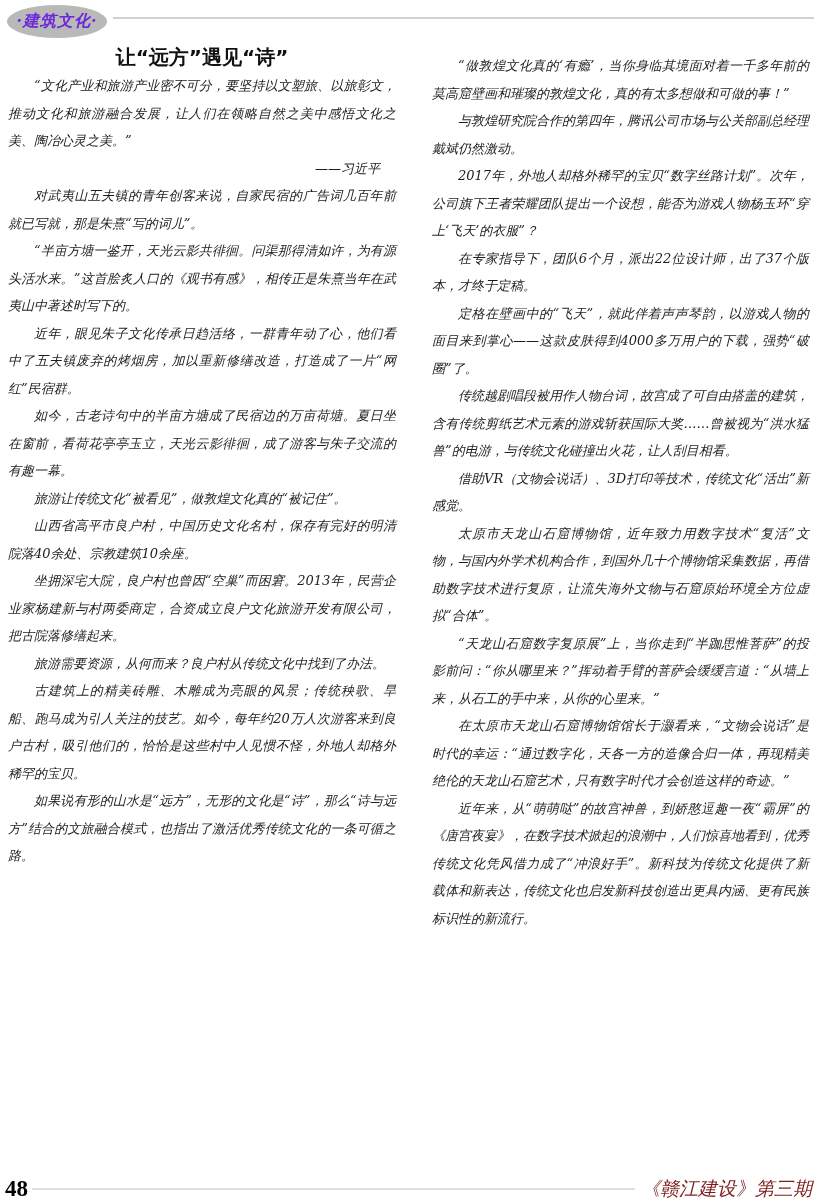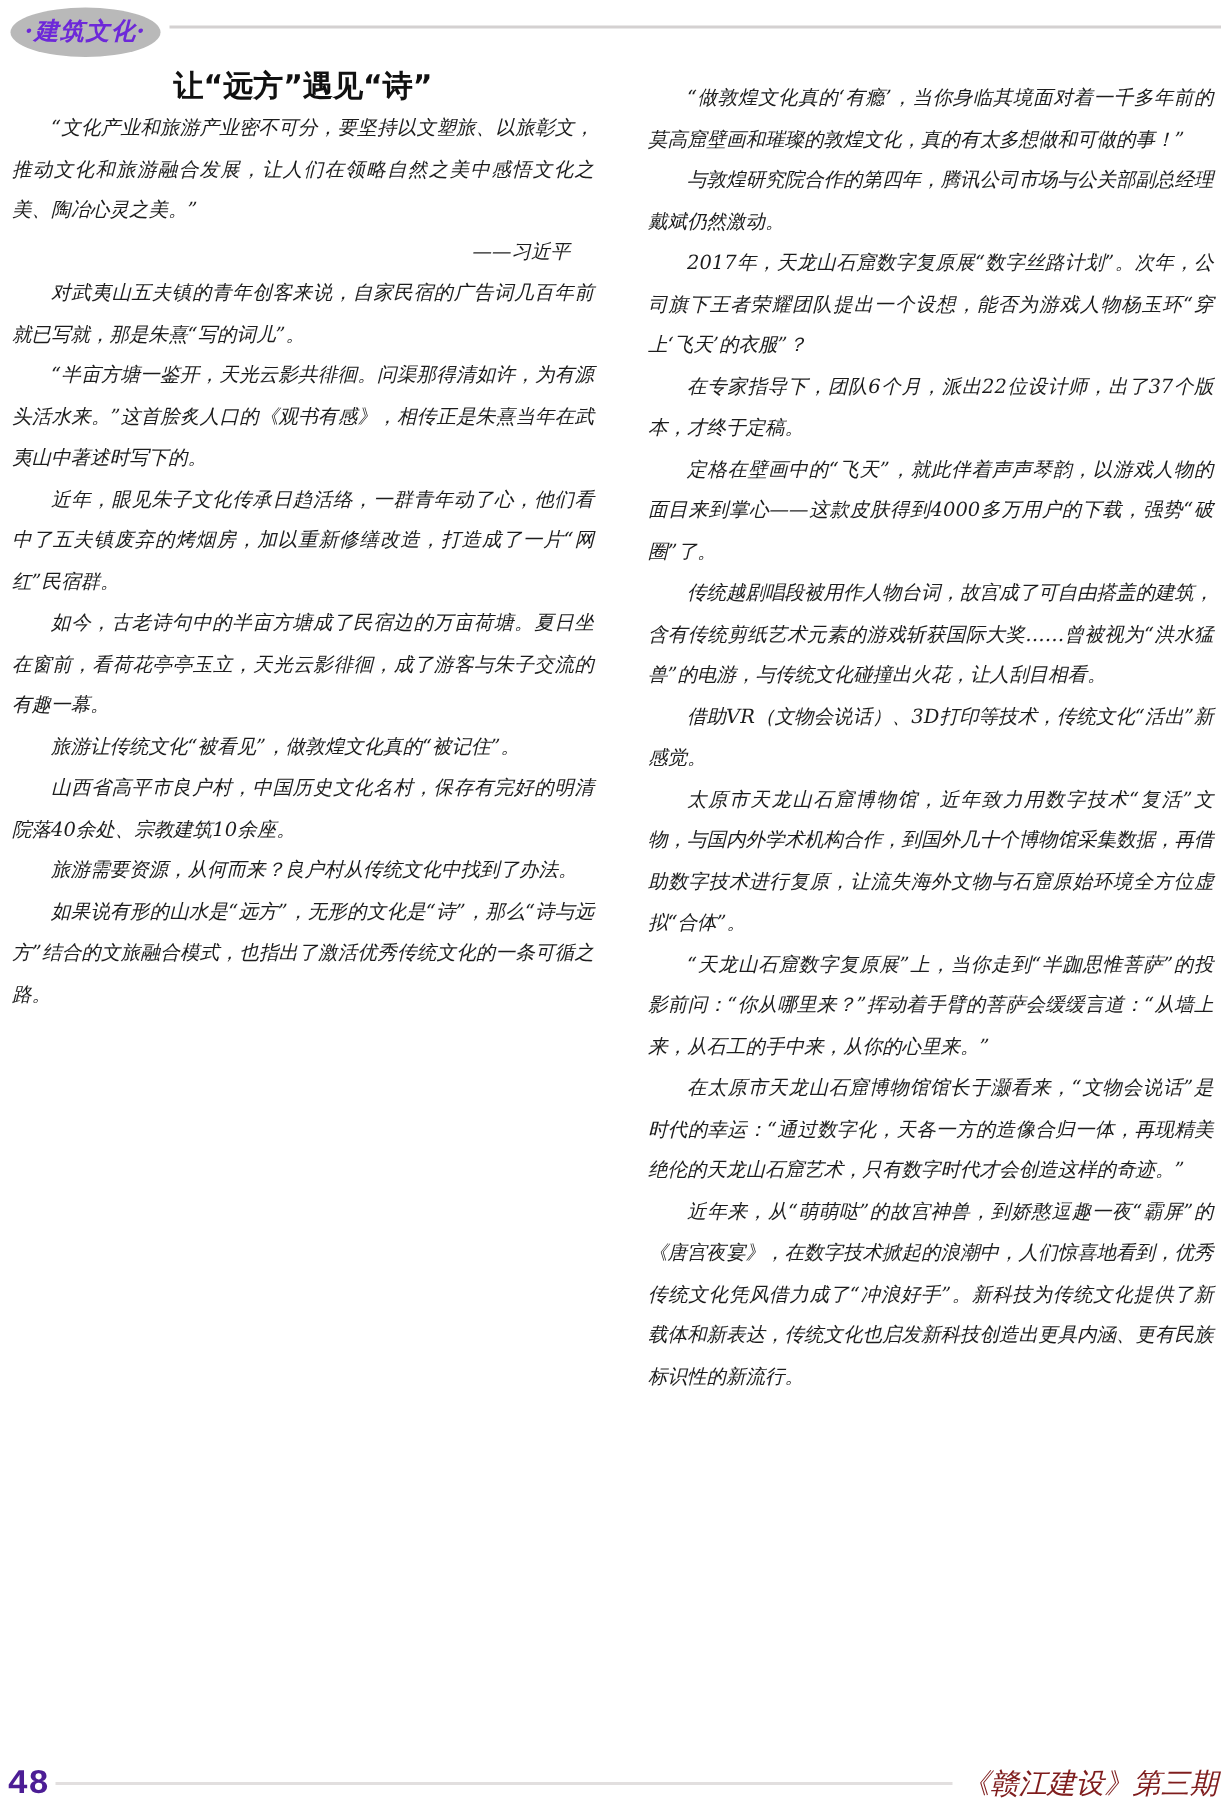--- a/index.html
+++ b/index.html
@@ -57,22 +57,22 @@
     text-align:right;text-align-last:right;
     text-indent:0;
     padding-right:16px;
   }
   
   .ftr{
     position:absolute;left:0;top:1176px;width:815px;height:26px;
     display:flex;align-items:center;
   }
   .pageno{
-    font-family:Liberation Mono, monospace;
-    font-weight:bold;font-size:23px;color:#4c1d95;
+    font-family:Liberation Serif, serif;
+    font-weight:bold;font-size:23px;color:#000000;
     padding-left:5px;
   }
   .ftr-rule{flex:1;height:2px;background:#e2dfdf;margin:0 6px 0 4px;}
   .journal{
     font-size:19px;font-style:italic;color:#7f1d1d;
     padding-right:3px;white-space:nowrap;
   }
 </style>
 </head>
 <body>
@@ -89,30 +89,32 @@
       <h1 class="art-title">让“远方”遇见“诗”</h1>
       <div>
           <p class="blk quote">“文化产业和旅游产业密不可分，要坚持以文塑旅、以旅彰文，推动文化和旅游融合发展，让人们在领略自然之美中感悟文化之美、陶冶心灵之美。”</p>
           <p class="blk attribution">——习近平</p>
           <p class="blk para">对武夷山五夫镇的青年创客来说，自家民宿的广告词几百年前就已写就，那是朱熹“写的词儿”。</p>
           <p class="blk para">“半亩方塘一鉴开，天光云影共徘徊。问渠那得清如许，为有源头活水来。”这首脍炙人口的《观书有感》，相传正是朱熹当年在武夷山中著述时写下的。</p>
           <p class="blk para">近年，眼见朱子文化传承日趋活络，一群青年动了心，他们看中了五夫镇废弃的烤烟房，加以重新修缮改造，打造成了一片“网红”民宿群。</p>
           <p class="blk para">如今，古老诗句中的半亩方塘成了民宿边的万亩荷塘。夏日坐在窗前，看荷花亭亭玉立，天光云影徘徊，成了游客与朱子交流的有趣一幕。</p>
           <p class="blk para">旅游让传统文化“被看见”，做敦煌文化真的“被记住”。</p>
           <p class="blk para">山西省高平市良户村，中国历史文化名村，保存有完好的明清院落40余处、宗教建筑10余座。</p>
+          <p class="blk para">坐拥深宅大院，良户村也曾因“空巢”而困窘。2013年，民营企业家杨建新与村两委商定，合资成立良户文化旅游开发有限公司，把古院落修缮起来。</p>
           <p class="blk para">旅游需要资源，从何而来？良户村从传统文化中找到了办法。</p>
+          <p class="blk para">古建筑上的精美砖雕、木雕成为亮眼的风景；传统秧歌、旱船、跑马成为引人关注的技艺。如今，每年约20万人次游客来到良户古村，吸引他们的，恰恰是这些村中人见惯不怪，外地人却格外稀罕的宝贝。</p>
           <p class="blk para">如果说有形的山水是“远方”，无形的文化是“诗”，那么“诗与远方”结合的文旅融合模式，也指出了激活优秀传统文化的一条可循之路。</p>
         </div>
     </section>
 
     <section class="col col-right">
       <div>
           <p class="blk quote">“做敦煌文化真的‘有瘾’，当你身临其境面对着一千多年前的莫高窟壁画和璀璨的敦煌文化，真的有太多想做和可做的事！”</p>
           <p class="blk para">与敦煌研究院合作的第四年，腾讯公司市场与公关部副总经理戴斌仍然激动。</p>
-          <p class="blk para">2017年，天龙山石窟数字复原展“数字丝路计划”。次年，公司旗下王者荣耀团队提出一个设想，能否为游戏人物杨玉环“穿上‘飞天’的衣服”？</p>
+          <p class="blk para">2017年，外地人却格外稀罕的宝贝“数字丝路计划”。次年，公司旗下王者荣耀团队提出一个设想，能否为游戏人物杨玉环“穿上‘飞天’的衣服”？</p>
           <p class="blk para">在专家指导下，团队6个月，派出22位设计师，出了37个版本，才终于定稿。</p>
           <p class="blk para">定格在壁画中的“飞天”，就此伴着声声琴韵，以游戏人物的面目来到掌心——这款皮肤得到4000多万用户的下载，强势“破圈”了。</p>
           <p class="blk para">传统越剧唱段被用作人物台词，故宫成了可自由搭盖的建筑，含有传统剪纸艺术元素的游戏斩获国际大奖……曾被视为“洪水猛兽”的电游，与传统文化碰撞出火花，让人刮目相看。</p>
           <p class="blk para">借助VR（文物会说话）、3D打印等技术，传统文化“活出”新感觉。</p>
           <p class="blk para">太原市天龙山石窟博物馆，近年致力用数字技术“复活”文物，与国内外学术机构合作，到国外几十个博物馆采集数据，再借助数字技术进行复原，让流失海外文物与石窟原始环境全方位虚拟“合体”。</p>
           <p class="blk para">“天龙山石窟数字复原展”上，当你走到“半跏思惟菩萨”的投影前问：“你从哪里来？”挥动着手臂的菩萨会缓缓言道：“从墙上来，从石工的手中来，从你的心里来。”</p>
           <p class="blk para">在太原市天龙山石窟博物馆馆长于灏看来，“文物会说话”是时代的幸运：“通过数字化，天各一方的造像合归一体，再现精美绝伦的天龙山石窟艺术，只有数字时代才会创造这样的奇迹。”</p>
           <p class="blk para">近年来，从“萌萌哒”的故宫神兽，到娇憨逗趣一夜“霸屏”的《唐宫夜宴》，在数字技术掀起的浪潮中，人们惊喜地看到，优秀传统文化凭风借力成了“冲浪好手”。新科技为传统文化提供了新载体和新表达，传统文化也启发新科技创造出更具内涵、更有民族标识性的新流行。</p>
         </div>
     </section>

